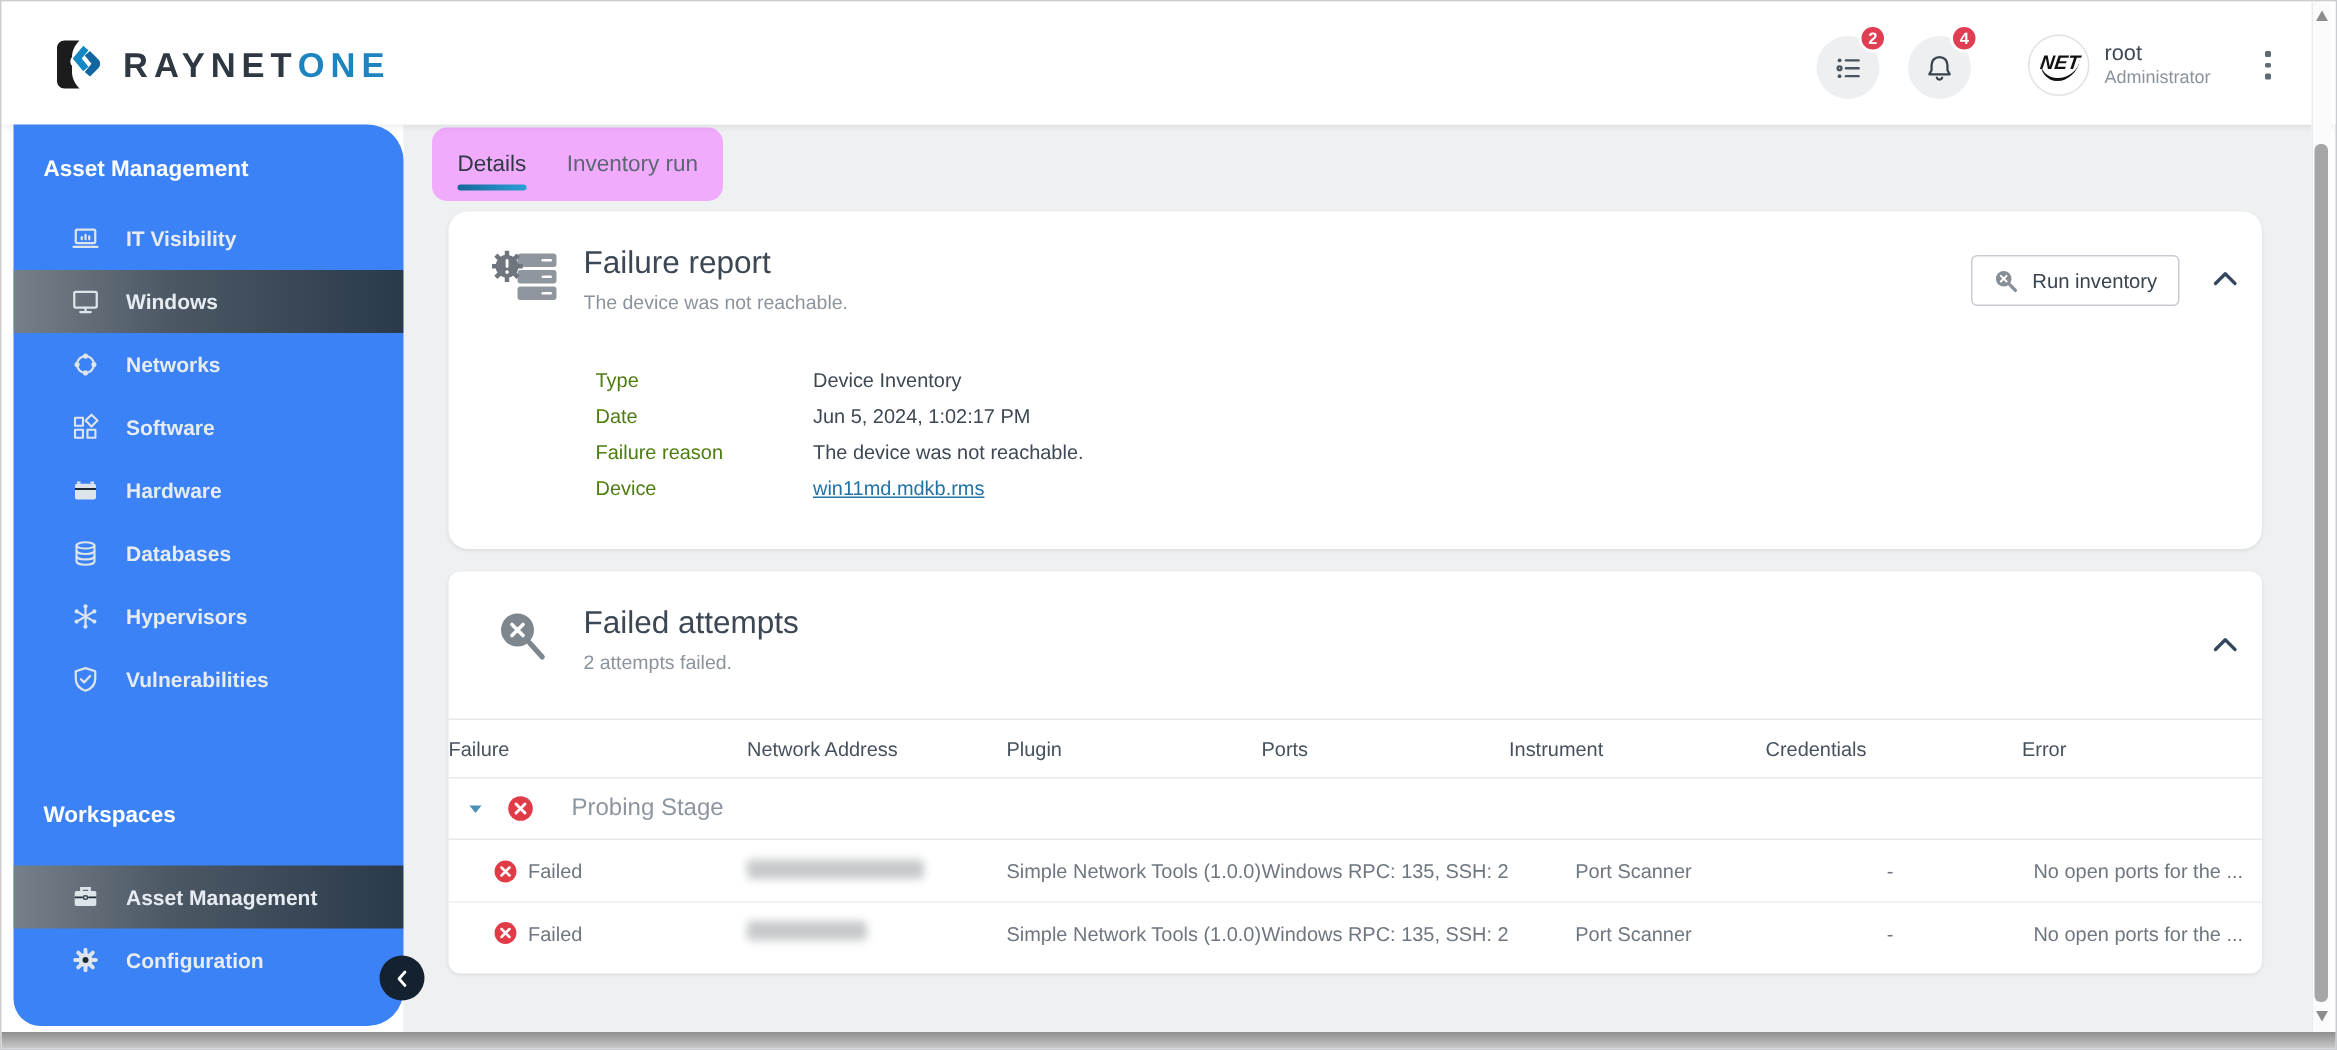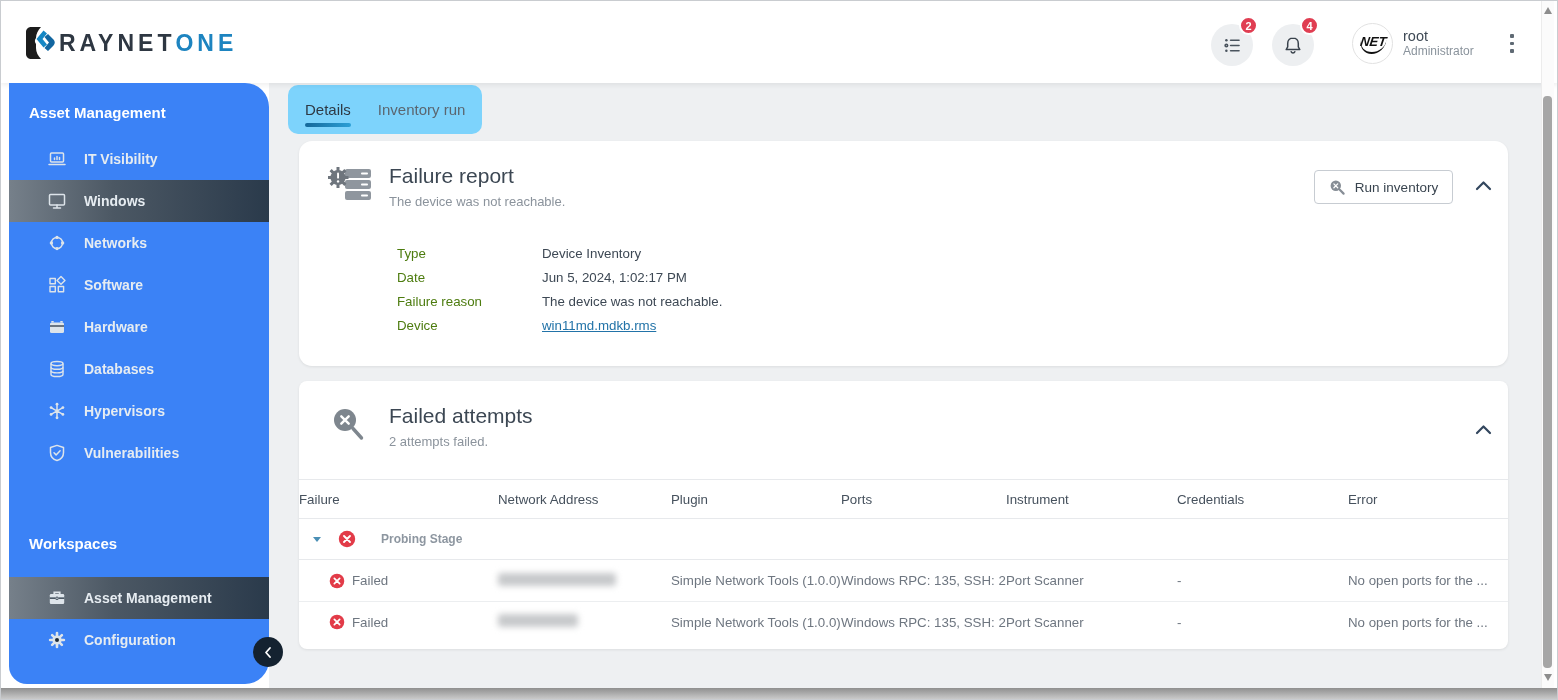--- a/index.html
+++ b/index.html
@@ -1,21 +1,21 @@
 <!DOCTYPE html>
 <html><head>
 <meta charset="utf-8">
 <style>
   * { box-sizing: border-box; }
   body { margin: 0; font-family: "Liberation Sans", "DejaVu Sans", sans-serif; background:#e8e8e8; }
   .frame { position: relative; width: 1558px; height: 700px; background: #fff; overflow: hidden; border: 1px solid #c9ccd0; }
 
   
   .header { position: absolute; left:0; top:0; width:1558px; height:82px; background:#fff; z-index:5; box-shadow: 0 2px 5px rgba(0,0,0,.07); }
-  .logo { position:absolute; left:22px; top:24px; display:flex; align-items:center; }
+  .logo { position:absolute; left:34px; top:24px; display:flex; align-items:center; gap:11px; }
   .logo-text { font-size:23px; font-weight:600; letter-spacing:4px; color:#2e3742; }
   .logo-text .one { color:#1d84c0; font-weight:800; }
   .icon-btn { position:absolute; width:42px; height:42px; border-radius:50%; background:#edeff1; display:flex; align-items:center; justify-content:center; cursor:pointer; }
   .icon-btn.tasks { left:1210px; top:23px; }
   .icon-btn.bell  { left:1271px; top:23px; }
   .badge { position:absolute; top:-8px; right:-5px; min-width:19px; height:19px; padding:0 4px; border-radius:10px; background:#e03e52; border:2px solid #fff; color:#fff; font-size:11px; font-weight:700; display:flex; align-items:center; justify-content:center; }
   .avatar { position:absolute; left:1351px; top:22px; width:41px; height:41px; border-radius:50%; background:#fff; border:1px solid #e2e2e2; display:flex; align-items:center; justify-content:center; overflow:hidden; cursor:pointer; }
   .avatar span { font-style:italic; font-weight:800; font-size:13px; color:#111; transform:skewX(-8deg); border-bottom:2px solid #111; border-radius:0 0 50% 50%/0 0 70% 70%; padding-bottom:3px; }
   .user-block { position:absolute; left:1402px; top:27px; line-height:1.15; }
   .user-name { font-size:14.5px; color:#3f4a56; }
@@ -29,21 +29,21 @@
   .st1 { margin-top:21px; margin-bottom:17px; }
   .st2 { margin-top:61px; margin-bottom:25px; }
   .nav-item { display:flex; align-items:center; height:42px; padding-left:38px; gap:17px; cursor:pointer; }
   .nav-item.active { background:linear-gradient(90deg,#76808a 0%,#4c5864 40%,#2a3a4b 100%); }
   .nav-label { font-size:14px; font-weight:600; color:#e6ecf1; }
   .nav-icon { width:20px; height:20px; display:flex; align-items:center; justify-content:center; color:#dde4ea; }
   .collapse-btn { position:absolute; left:252px; top:636px; width:30px; height:30px; border-radius:50%; background:#142230; display:flex; align-items:center; justify-content:center; z-index:8; cursor:pointer; }
 
   
   .content { position:absolute; left:268px; top:82px; width:1272px; height:605px; background:#eef0f2; z-index:1; }
-  .tabbar { position:absolute; left:287px; top:84px; height:49px; background:#7dd3fc; border-radius:10px; display:flex; align-items:stretch; padding:0 17px; gap:27px; z-index:3; }
+  .tabbar { position:absolute; left:287px; top:84px; height:49px; background:#f0abfc; border-radius:10px; display:flex; align-items:stretch; padding:0 17px; gap:27px; z-index:3; }
   .tab { font-size:15px; color:#5b6670; position:relative; display:flex; align-items:center; cursor:pointer; }
   .tab.active { color:#2e3944; }
   .tab.active::after { content:""; position:absolute; left:0; right:0; bottom:7px; height:4px; border-radius:2px; background:linear-gradient(90deg,#15689a,#2b9fd6); }
 
   .card { position:absolute; left:298px; width:1209px; background:#fff; border-radius:8px; box-shadow:0 1px 3px rgba(0,0,0,.08); z-index:2; }
   .card1 { top:140px; height:225px;border-radius:13px; }
   .card2 { top:380px; height:268px; }
   .card-title { position:absolute; left:90px; top:23px; font-size:21px; color:#3c4753; }
   .card-sub { position:absolute; left:90px; top:53px; font-size:13px; color:#8b939c; }
   .card-icon1 { position:absolute; left:29px; top:26px; }
@@ -58,25 +58,25 @@
   .field-value.link { color:#2273a8; text-decoration:underline; cursor:pointer; }
 
   
   .tbl { position:absolute; left:0; top:98px; width:1209px; }
   .thead, .trow { display:grid; grid-template-columns:199px 173px 170px 165px 171px 171px 1fr; align-items:center; }
   .thead { height:40px; border-top:1px solid #e7e9ec; border-bottom:1px solid #e7e9ec; color:#46515d; font-size:13.3px; }
   .th:first-child { }
   .group-row { height:41px; display:flex; align-items:center; border-bottom:1px solid #e7e9ec; cursor:pointer; }
   .caret { margin-left:14px; width:0; height:0; border-left:4.5px solid transparent; border-right:4.5px solid transparent; border-top:5.5px solid #4a8fb5; }
   .group-icon { margin-left:17px; display:flex; }
-  .group-label { margin-left:10px; font-size:12px; font-weight:700; color:#8d96a0;padding-left:15px; }
+  .group-label { margin-left:10px; font-size:16px; font-weight:400; color:#8d96a0;padding-left:15px; }
   .trow { height:41px; color:#6e7680; font-size:13.3px; }
   .trow + .trow { border-top:1px solid #eceef0; }
   .cell-failure { display:flex; align-items:center; gap:7px; padding-left:30px; }
-  .cell-clip { white-space:nowrap; overflow:hidden; padding-right:5px; }
+  .cell-clip { white-space:nowrap; overflow:hidden; padding-right:5px;text-align:center; }
   .redact { height:13px; background:#c7c9cb; border-radius:3px; filter:blur(3px); }
 
   
   .sb-track { position:absolute; left:1540px; top:0; width:13px; height:687px; background:#fbfbfb; border-left:1px solid #ececec; z-index:10; }
   .sb-up, .sb-down { position:absolute; left:1543px; width:0; height:0; border-left:4.5px solid transparent; border-right:4.5px solid transparent; z-index:11; cursor:pointer; }
   .sb-up { top:6px; border-bottom:7px solid #8d8d8d; }
   .sb-down { top:673px; border-top:7px solid #8d8d8d; }
   .sb-thumb { position:absolute; left:1542px; top:95px; width:9px; height:572px; background:#a6a6a6; border-radius:4px; z-index:11; cursor:grab; }
   .bottom-bar { position:absolute; left:0; top:687px; width:1558px; height:13px; background:linear-gradient(180deg,#8f8f8f,#d4d4d4); z-index:9; }
 </style>

